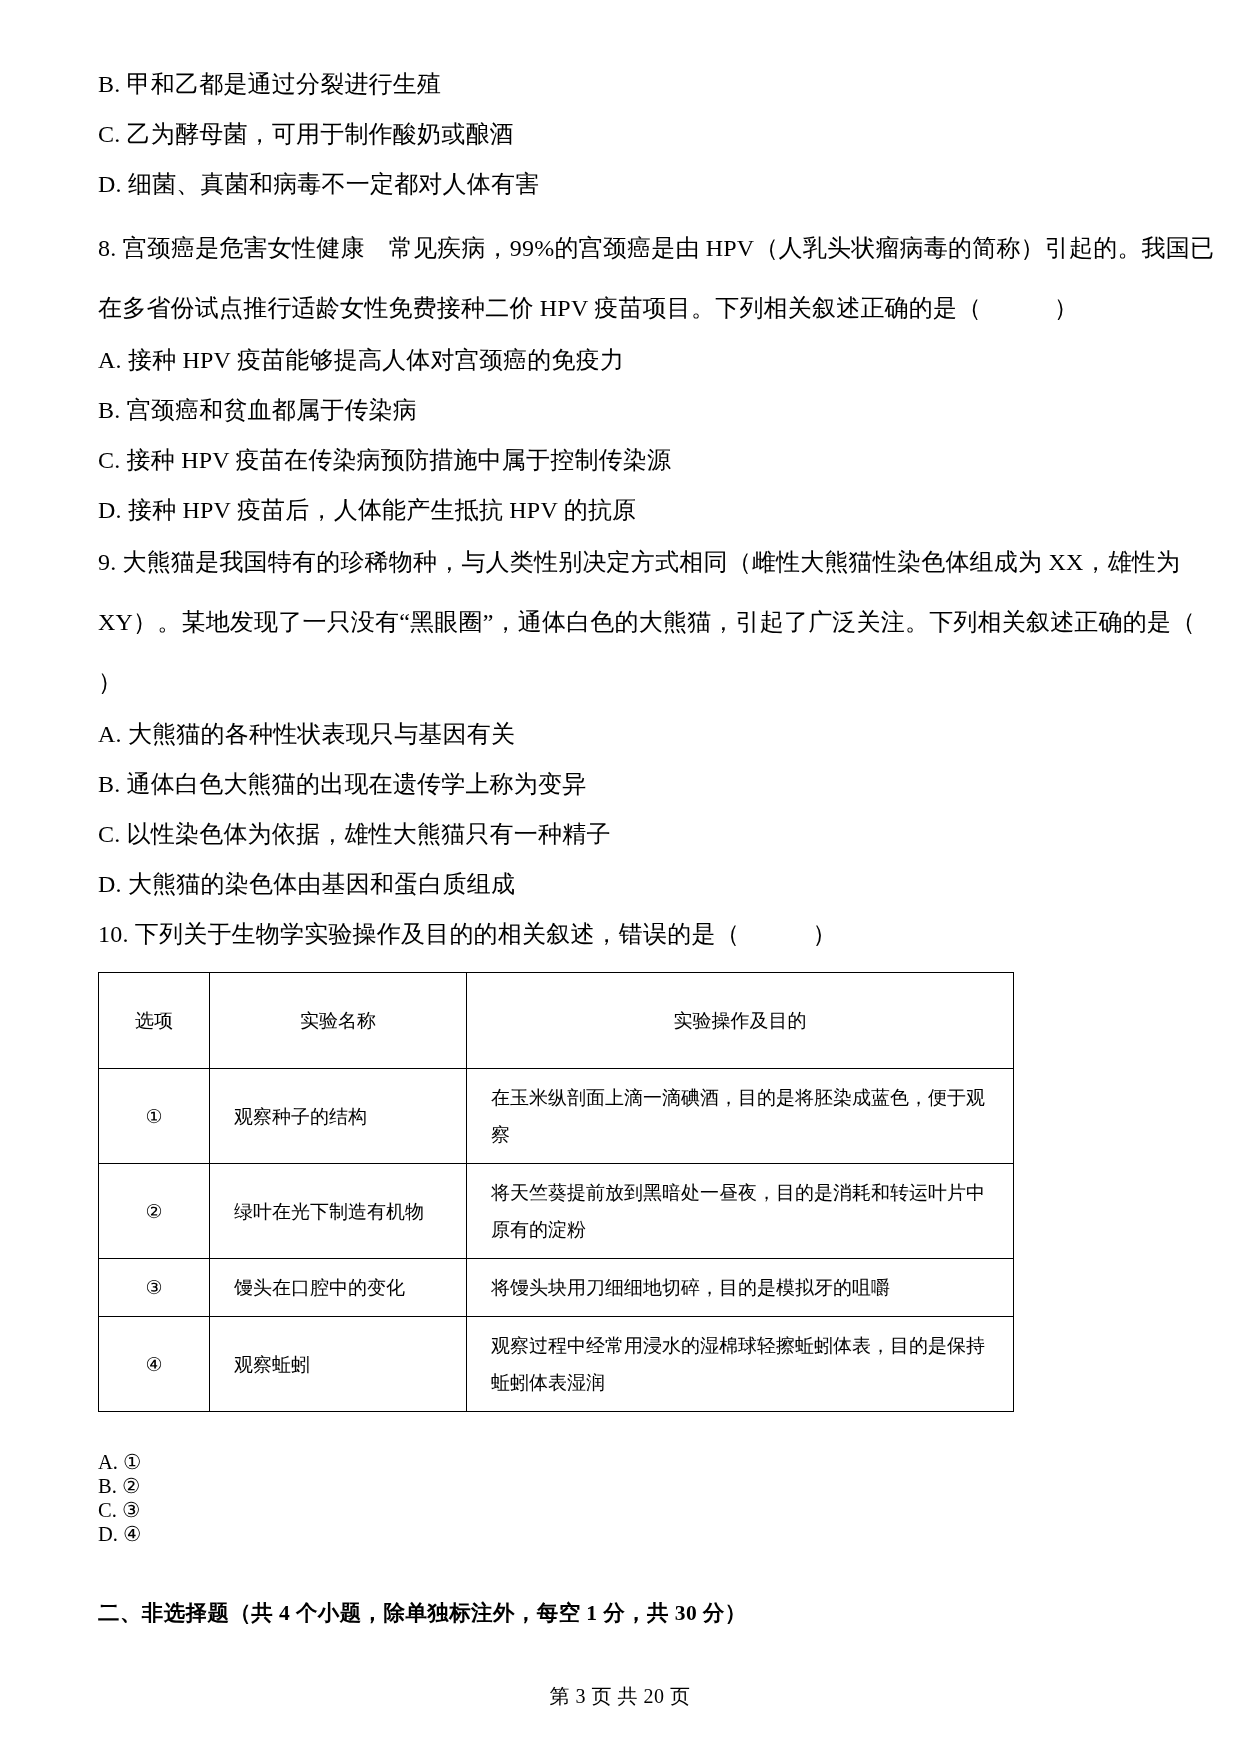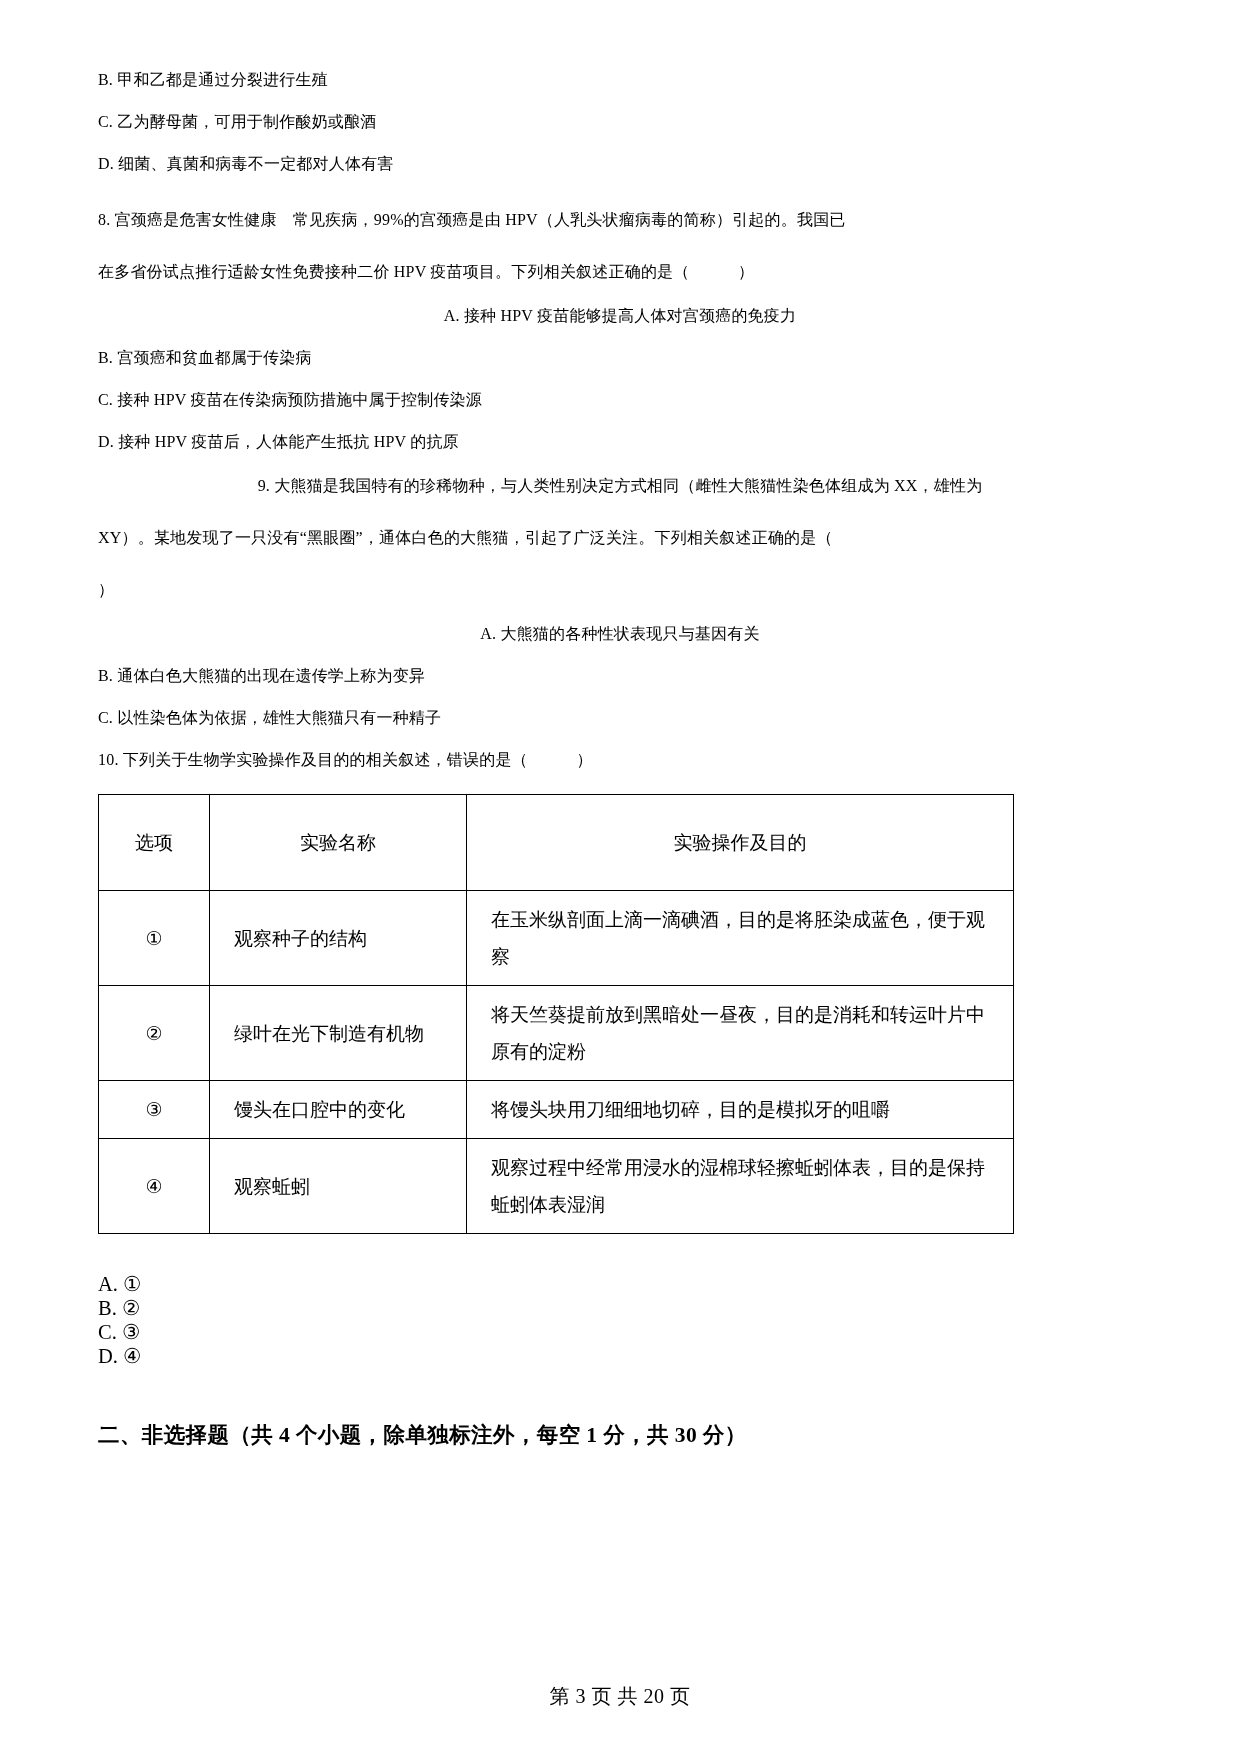--- a/index.html
+++ b/index.html
@@ -16,31 +16,31 @@
     overflow: hidden;
   }
   .page {
     position: relative;
     width: 1240px;
     height: 1754px;
     box-sizing: border-box;
     padding: 72px 98px 0 98px;
   }
   .line {
-    font-size: 16px;
+    font-size: 24px;
     line-height: 1.0;
     letter-spacing: 0.2px;
     white-space: nowrap;
     margin: 0;
   }
   
   .sp-opt { margin-top: 26px; }
   .sp-q   { margin-top: 40px; }
   .sp-cont{ margin-top: 36px; }
-  .sp-sub { margin-top: 28px; text-align: center; }
+  .sp-sub { margin-top: 28px; }
 
   
   .tbl-wrap {
     margin-top: 26px;
   }
   table.exp-table {
     border-collapse: collapse;
     width: 916px;
     table-layout: fixed;
   }
@@ -116,20 +116,21 @@
   <div class="line sp-opt">B. 宫颈癌和贫血都属于传染病</div>
   <div class="line sp-opt">C. 接种 HPV 疫苗在传染病预防措施中属于控制传染源</div>
   <div class="line sp-opt">D. 接种 HPV 疫苗后，人体能产生抵抗 HPV 的抗原</div>
 
   <div class="line sp-sub">9. 大熊猫是我国特有的珍稀物种，与人类性别决定方式相同（雌性大熊猫性染色体组成为 XX，雄性为</div>
   <div class="line sp-cont">XY）。某地发现了一只没有“黑眼圈”，通体白色的大熊猫，引起了广泛关注。下列相关叙述正确的是（</div>
   <div class="line sp-cont">）</div>
   <div class="line sp-sub">A. 大熊猫的各种性状表现只与基因有关</div>
   <div class="line sp-opt">B. 通体白色大熊猫的出现在遗传学上称为变异</div>
   <div class="line sp-opt">C. 以性染色体为依据，雄性大熊猫只有一种精子</div>
+  <div class="line sp-opt">D. 大熊猫的染色体由基因和蛋白质组成</div>
 
   <div class="line sp-opt">10. 下列关于生物学实验操作及目的的相关叙述，错误的是（　　　）</div>
 
   <div class="tbl-wrap">
     <table class="exp-table">
       <tbody>
         <tr class="rowh-1">
           <td class="col-opt head-opt">选项</td>
           <td class="col-name head-cell">实验名称</td>
           <td class="col-desc head-cell">实验操作及目的</td>

